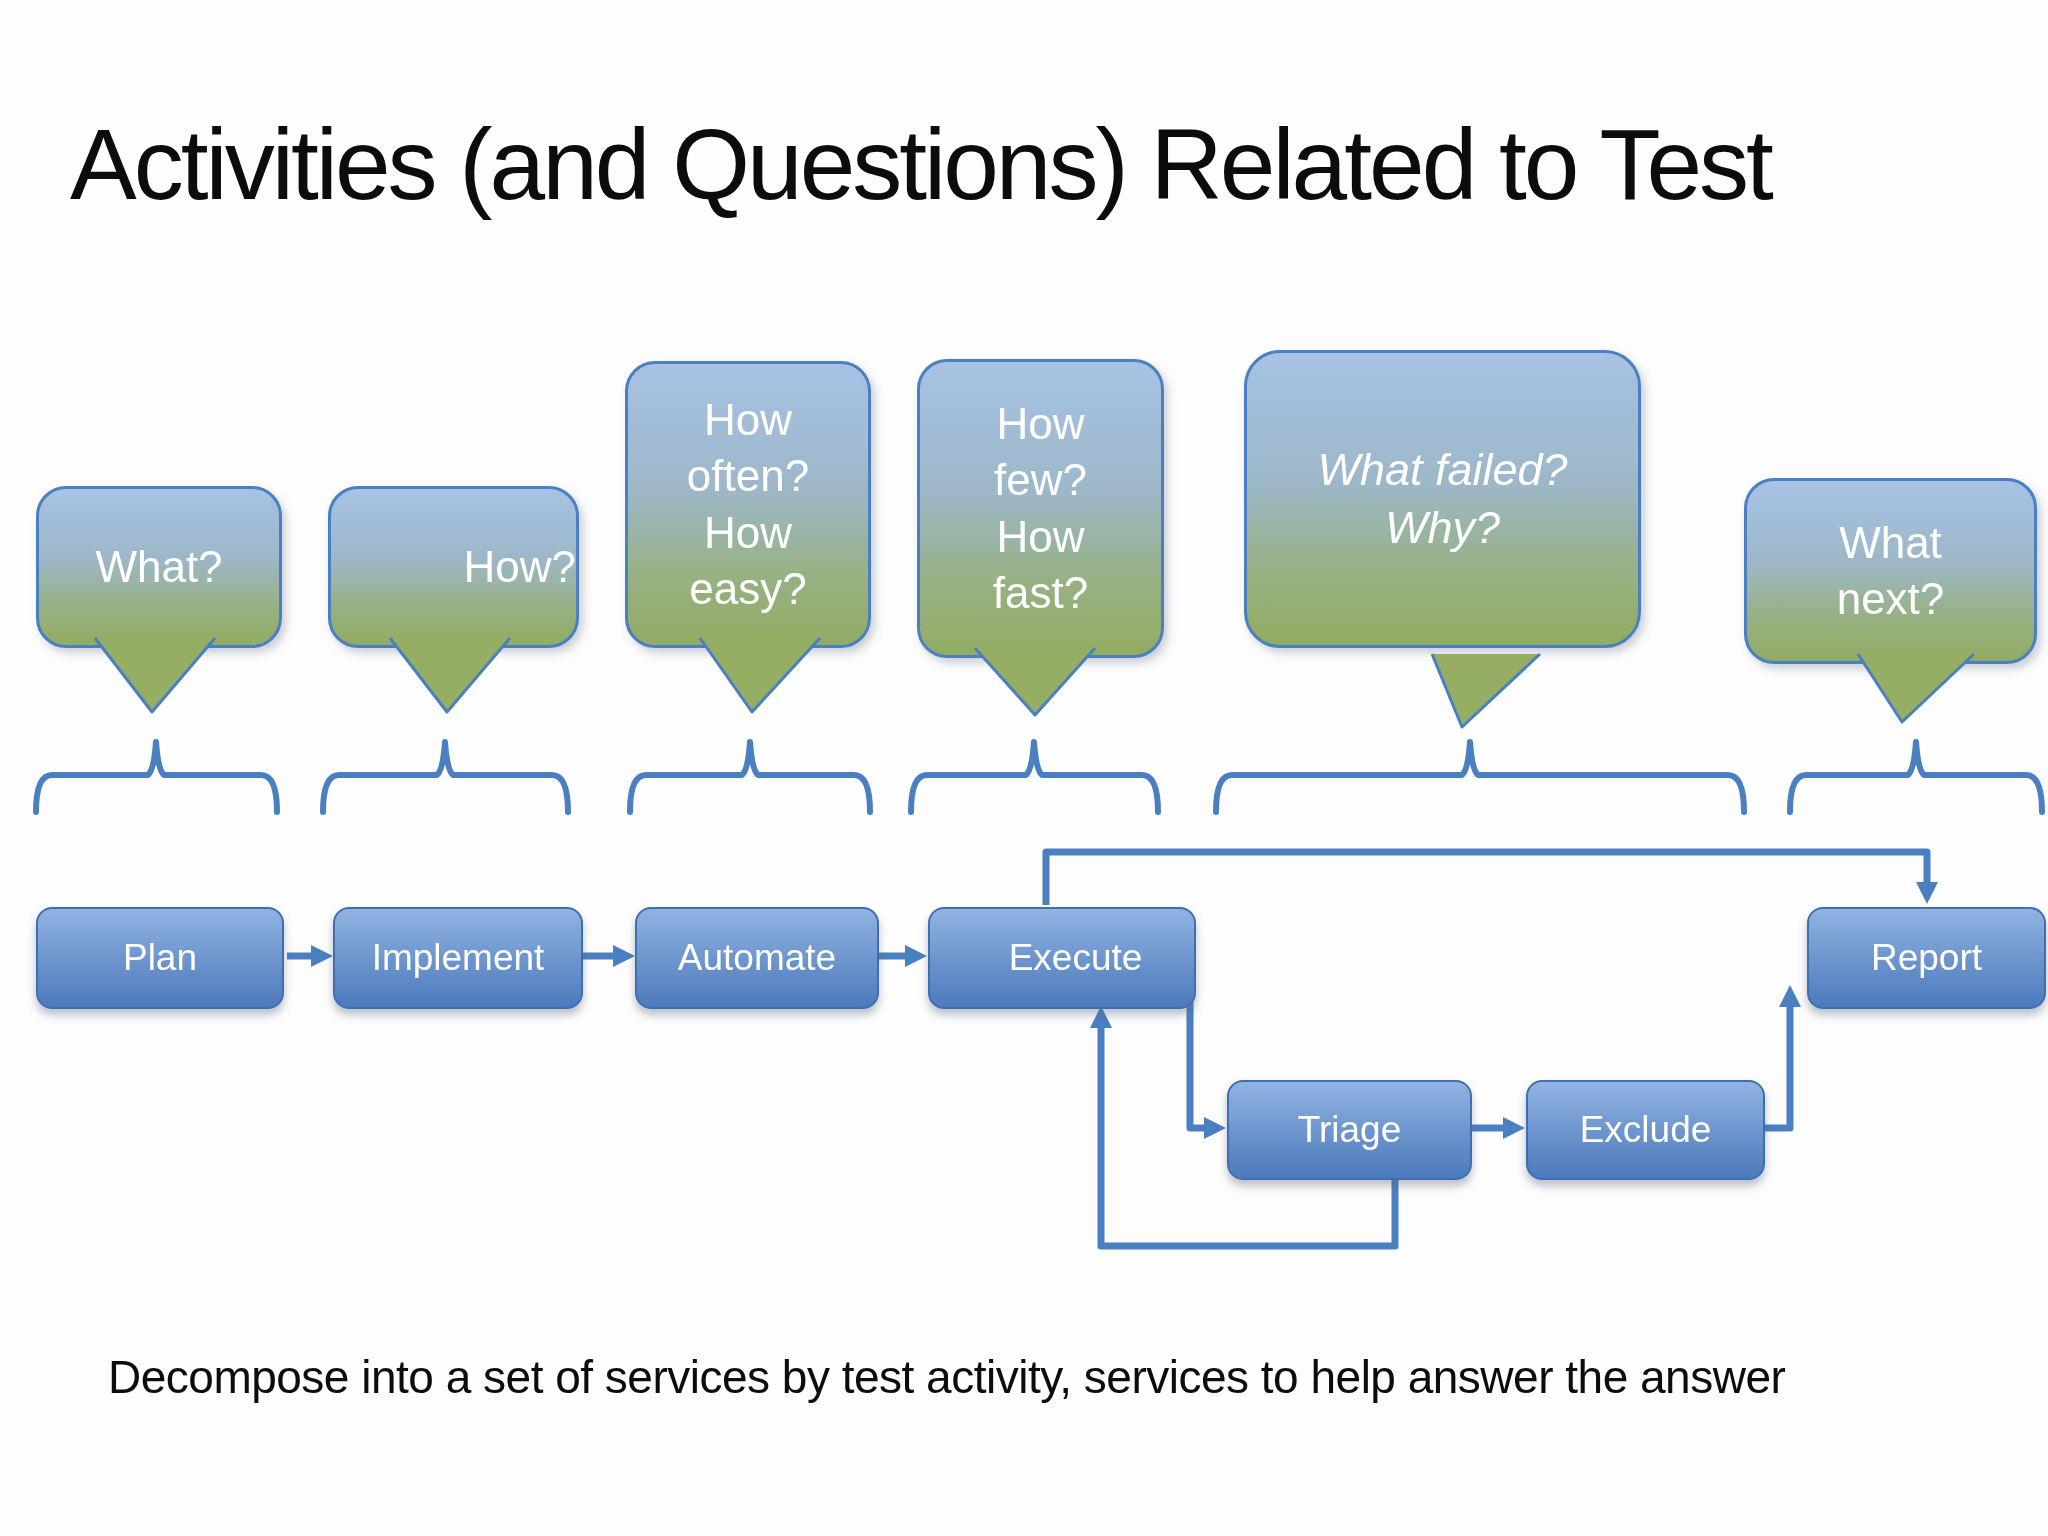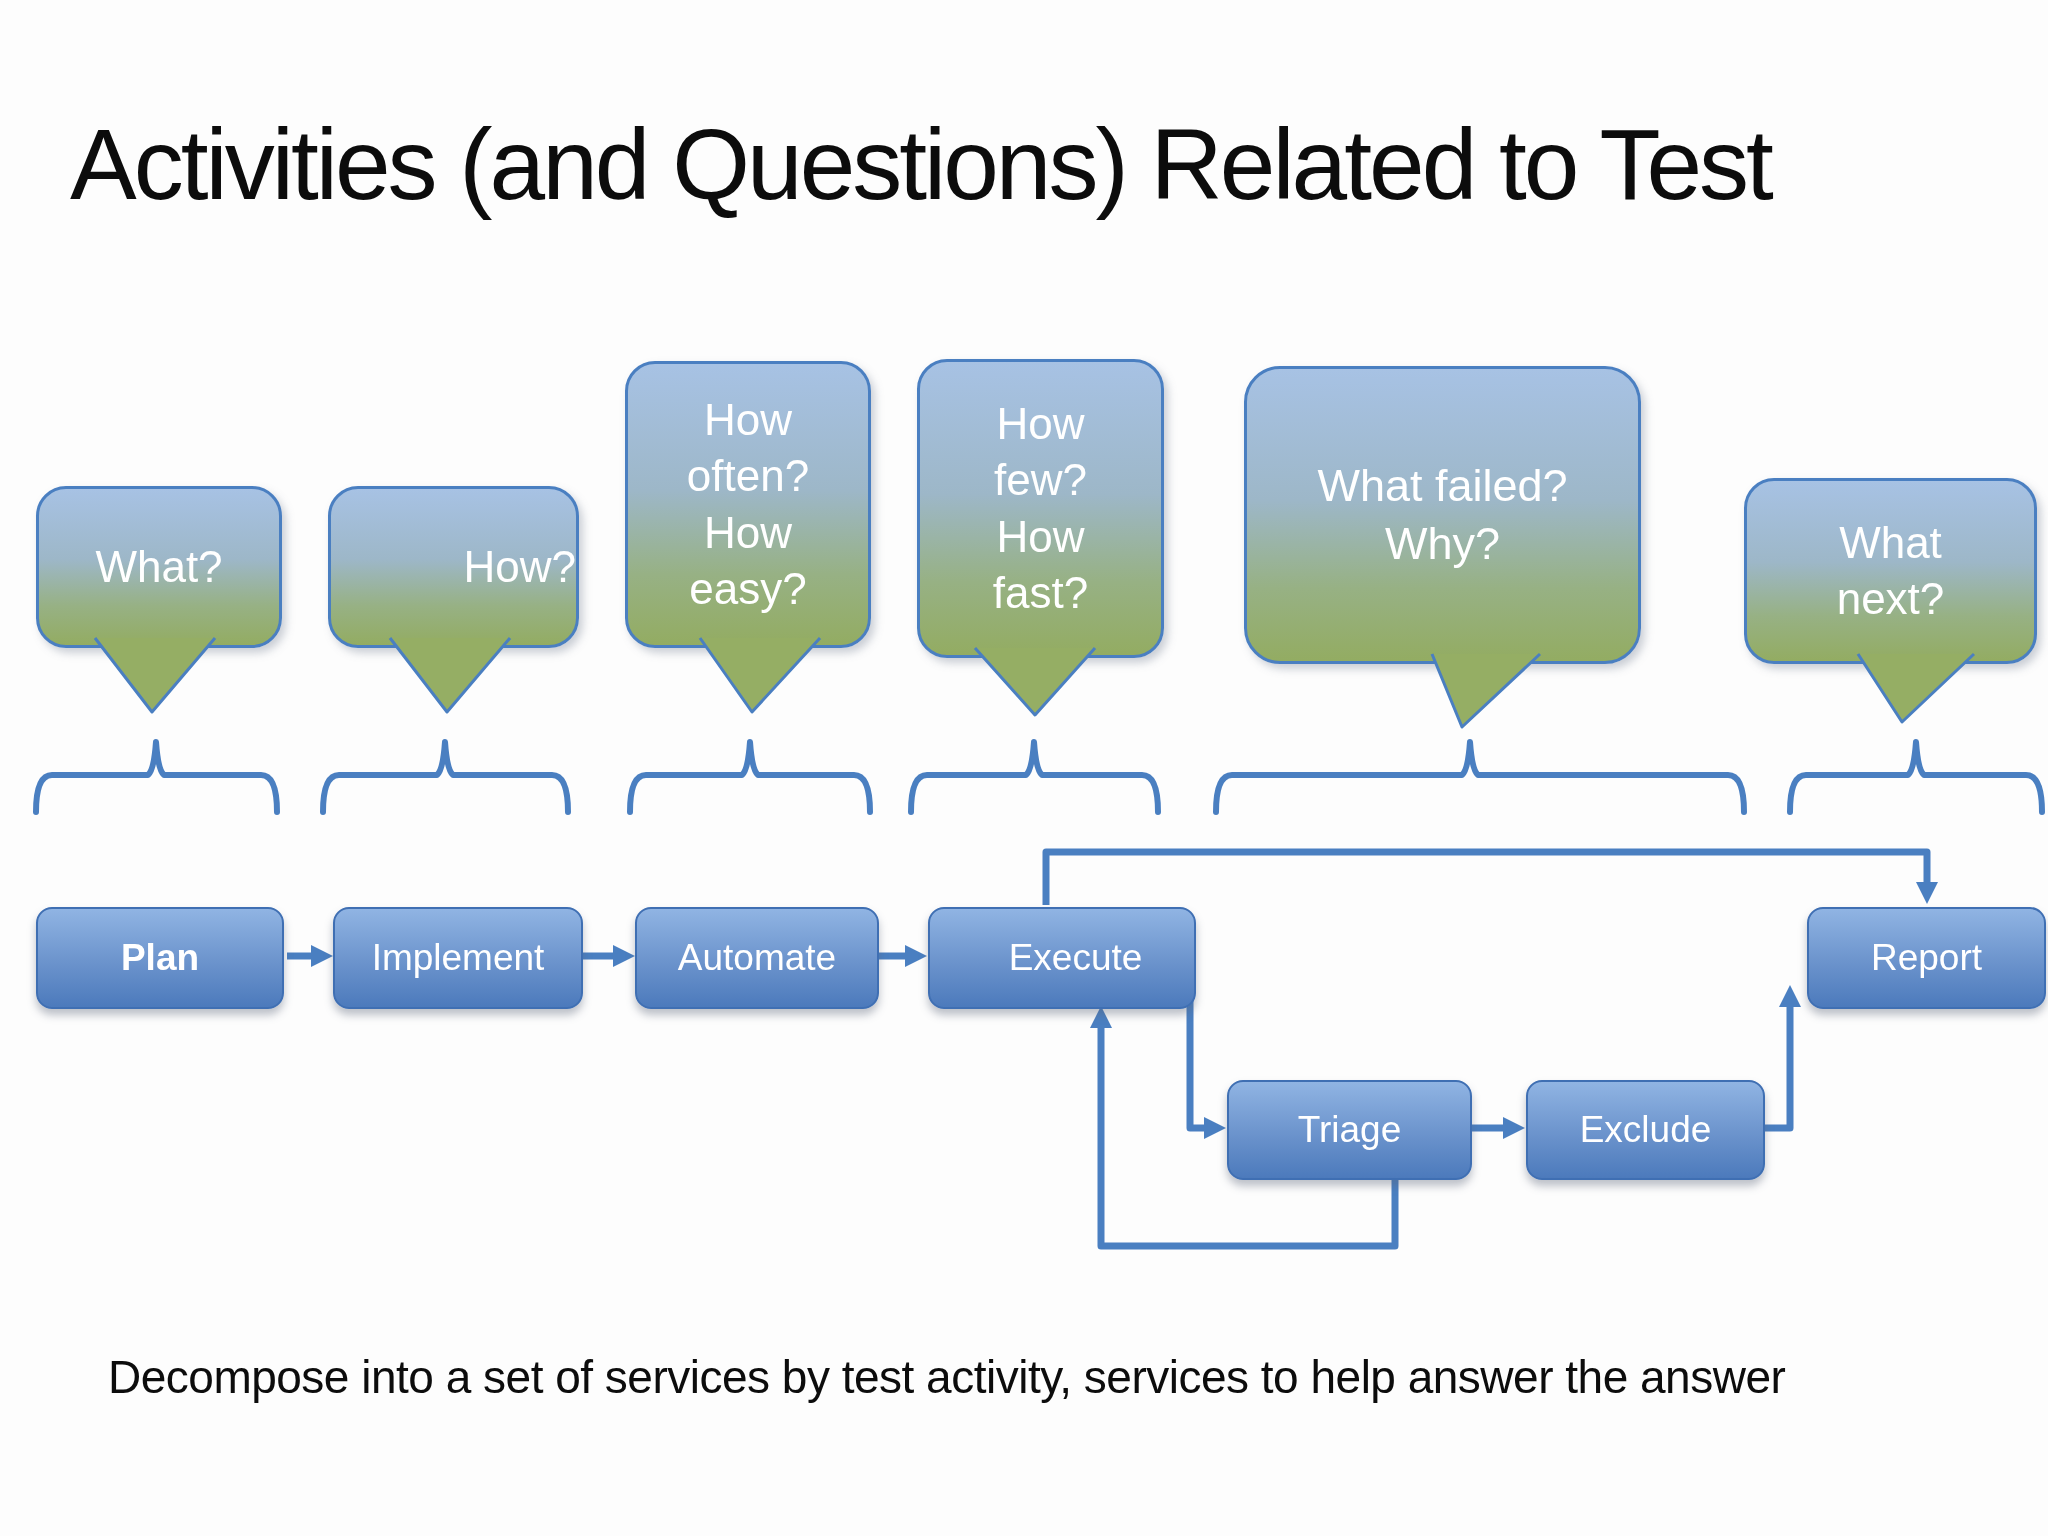--- a/index.html
+++ b/index.html
@@ -60,21 +60,21 @@
 often?
 How
 easy?</span>
   </div>
   <div class="bubble" style="left:917px;top:359px;width:241px;height:293px;">
     <span>How
 few?
 How
 fast?</span>
   </div>
-  <div class="bubble big" style="left:1244px;top:366px;width:391px;height:292px;">
+  <div class="bubble big" style="left:1244px;top:350px;width:391px;height:292px;font-style:italic;">
     <span>What failed?
 Why?</span>
   </div>
   <div class="bubble" style="left:1744px;top:478px;width:287px;height:180px;">
     <span>What
 next?</span>
   </div>
 
   <svg class="overlay" width="2048" height="1536" viewBox="0 0 2048 1536">
 
@@ -137,21 +137,21 @@
     <g>
       <path class="ln" d="M1761,1128 H1790 V1005"></path>
         <polygon class="ah" points="1790,985 1779,1007 1801,1007"></polygon>
     </g>
     <g>
       <path class="ln" d="M1395,1172 V1246 H1101 V1026"></path>
         <polygon class="ah" points="1101,1006 1090,1028 1112,1028"></polygon>
     </g>
   </svg>
 
-  <div class="box" style="left:36px;top:907px;width:244px;font-weight:bold;">
+  <div class="box" style="left:36px;top:907px;width:244px;">
     <span>Plan</span>
   </div>
   <div class="box" style="left:333px;top:907px;width:246px;">
     <span>Implement</span>
   </div>
   <div class="box" style="left:635px;top:907px;width:240px;">
     <span>Automate</span>
   </div>
   <div class="box" style="left:928px;top:907px;width:237px;padding-left:27px;">
     <span>Execute</span>

